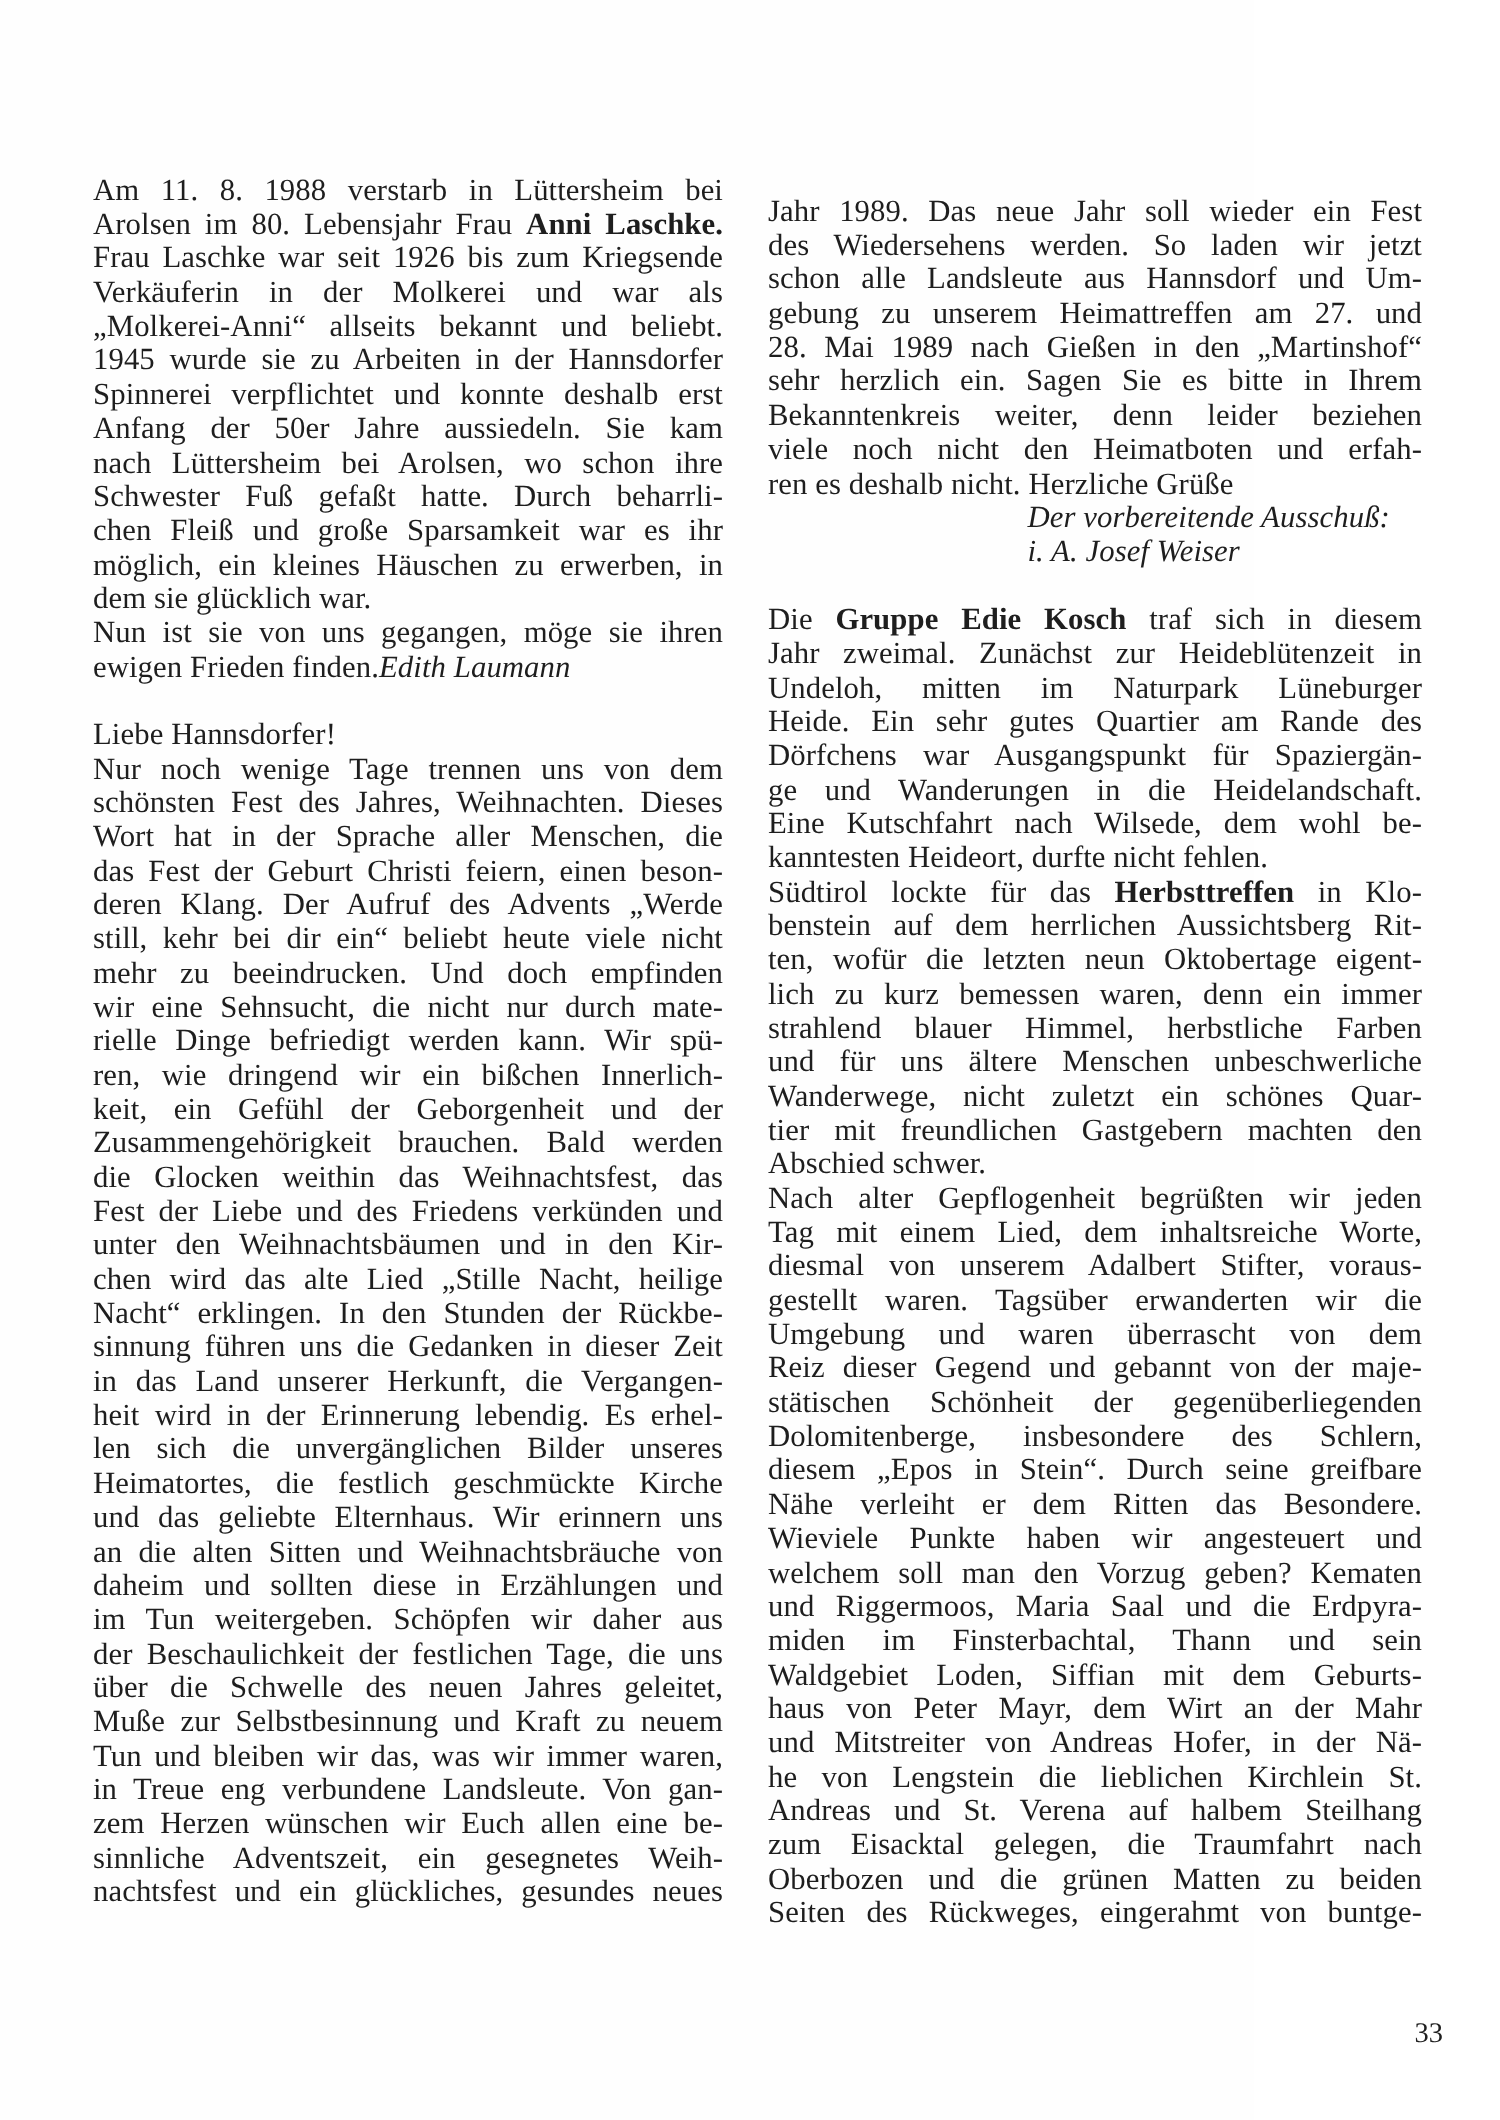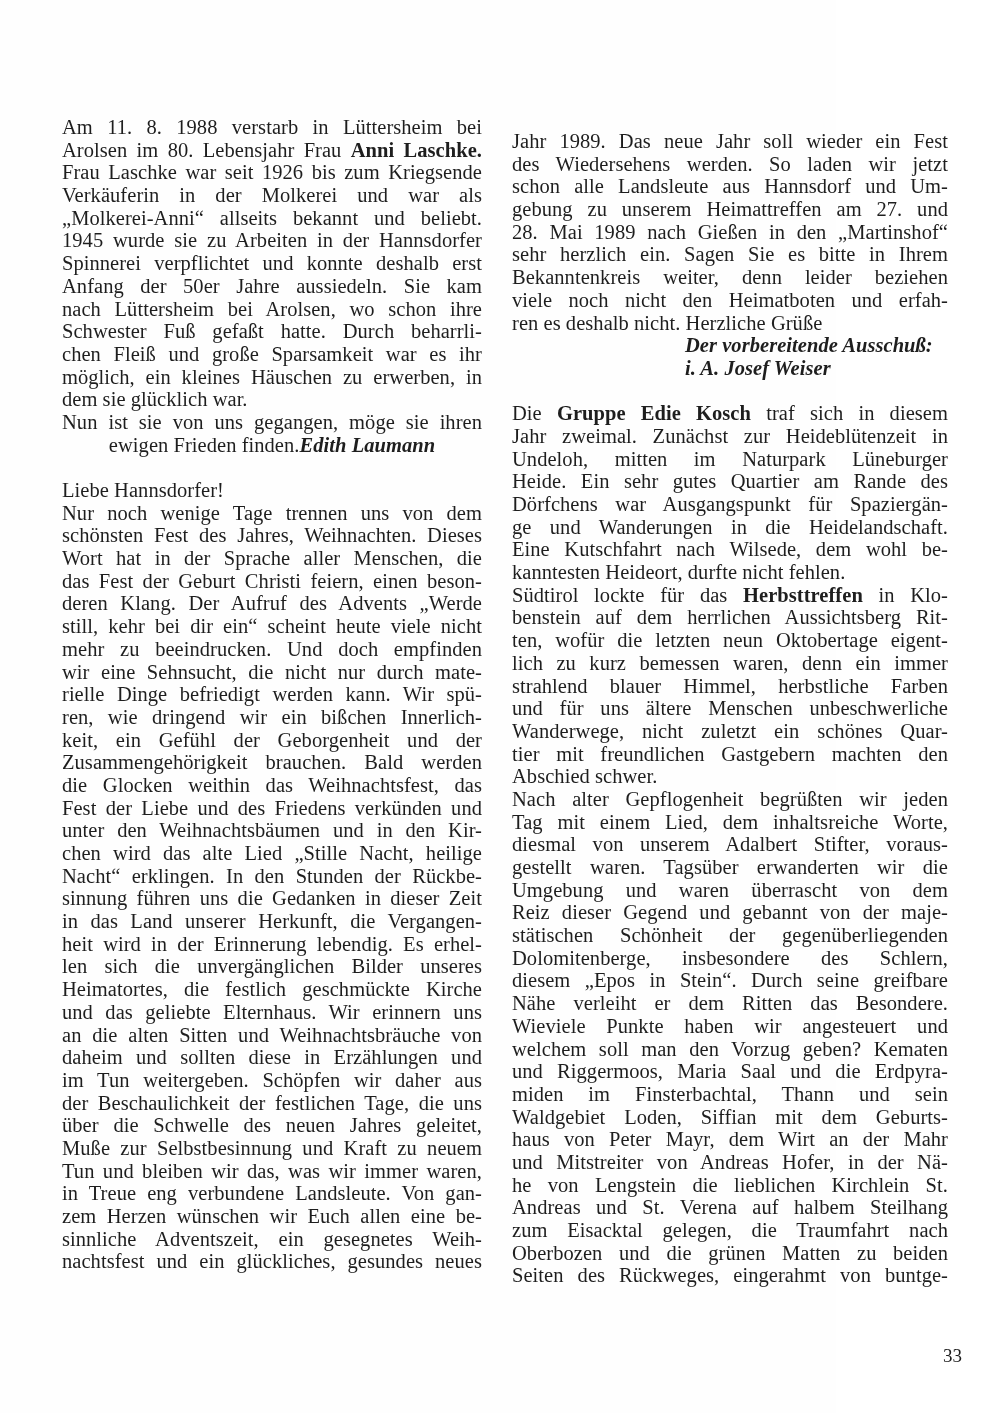--- a/index.html
+++ b/index.html
@@ -13,25 +13,25 @@
     .col { position: absolute; top: 116px; }
     .col-left { left: 62px; width: 420px; }
     .col-right { left: 512px; width: 436px; margin-top: 14px; }
     .line {
       display: block; height: 22.7px; line-height: 22.7px;
       white-space: nowrap; text-align: justify; text-align-last: justify;
       letter-spacing: 0.05px;
     }
     .line.last { text-align-last: left; }
     .gap { display: block; height: 22.7px; }
-    .sig { font-style: italic; font-weight: bold; }
+    .sig { font-style: italic; }
     b { font-weight: bold; }
     .sig-block { padding-left: 173px; }
     .sig-block .line { text-align-last: left; }
-    .split { display: flex; justify-content: center; }
+    .split { display: flex; justify-content: flex-start; }
     .page-number {
       position: absolute; left: 922px; top: 1345px;
       font-size: 19px; line-height: 22px; margin-left: 21px;
     }
   </style>
 </head>
 <body>
 
 <div class="page">
 
@@ -60,21 +60,21 @@
 
     <span class="gap"></span>
 
     <div>
       <span class="line last">Liebe Hannsdorfer!</span>
       <span class="line">Nur noch wenige Tage trennen uns von dem</span>
       <span class="line">schönsten Fest des Jahres, Weihnachten. Dieses</span>
       <span class="line">Wort hat in der Sprache aller Menschen, die</span>
       <span class="line">das Fest der Geburt Christi feiern, einen beson-</span>
       <span class="line">deren Klang. Der Aufruf des Advents „Werde</span>
-      <span class="line">still, kehr bei dir ein“ scheint heute viele nicht</span>
+      <span class="line">still, kehr bei dir ein“ beliebt heute viele nicht</span>
       <span class="line">mehr zu beeindrucken. Und doch empfinden</span>
       <span class="line">wir eine Sehnsucht, die nicht nur durch mate-</span>
       <span class="line">rielle Dinge befriedigt werden kann. Wir spü-</span>
       <span class="line">ren, wie dringend wir ein bißchen Innerlich-</span>
       <span class="line">keit, ein Gefühl der Geborgenheit und der</span>
       <span class="line">Zusammengehörigkeit brauchen. Bald werden</span>
       <span class="line">die Glocken weithin das Weihnachtsfest, das</span>
       <span class="line">Fest der Liebe und des Friedens verkünden und</span>
       <span class="line">unter den Weihnachtsbäumen und in den Kir-</span>
       <span class="line">chen wird das alte Lied „Stille Nacht, heilige</span>

